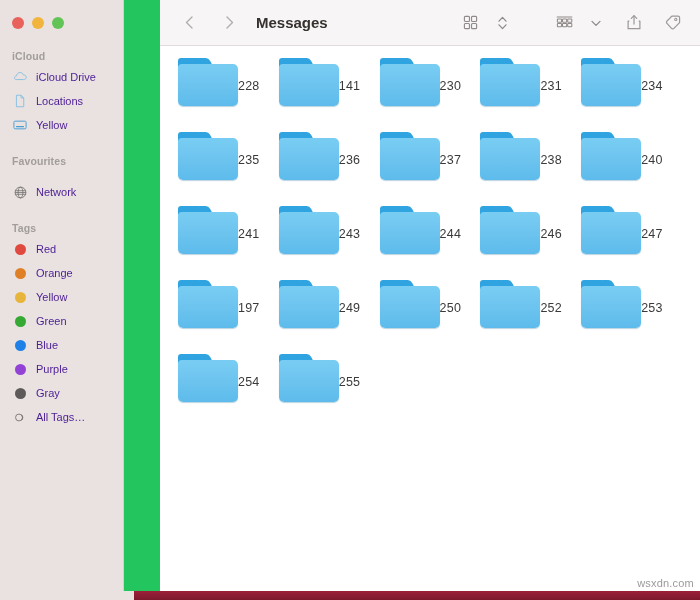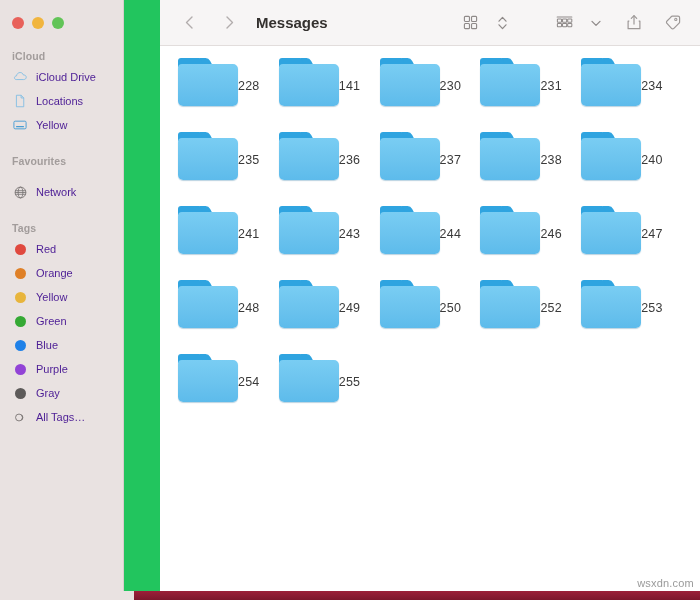--- a/index.html
+++ b/index.html
@@ -468,21 +468,21 @@
                 <div class="tab"></div>
                 <div class="front"></div>
               </div>
               <div class="name">247</div>
             </div>
           <div class="cell">
               <div class="folder">
                 <div class="tab"></div>
                 <div class="front"></div>
               </div>
-              <div class="name">248</div>
+              <div class="name">197</div>
             </div>
           <div class="cell">
               <div class="folder">
                 <div class="tab"></div>
                 <div class="front"></div>
               </div>
               <div class="name">249</div>
             </div>
           <div class="cell">
               <div class="folder">

